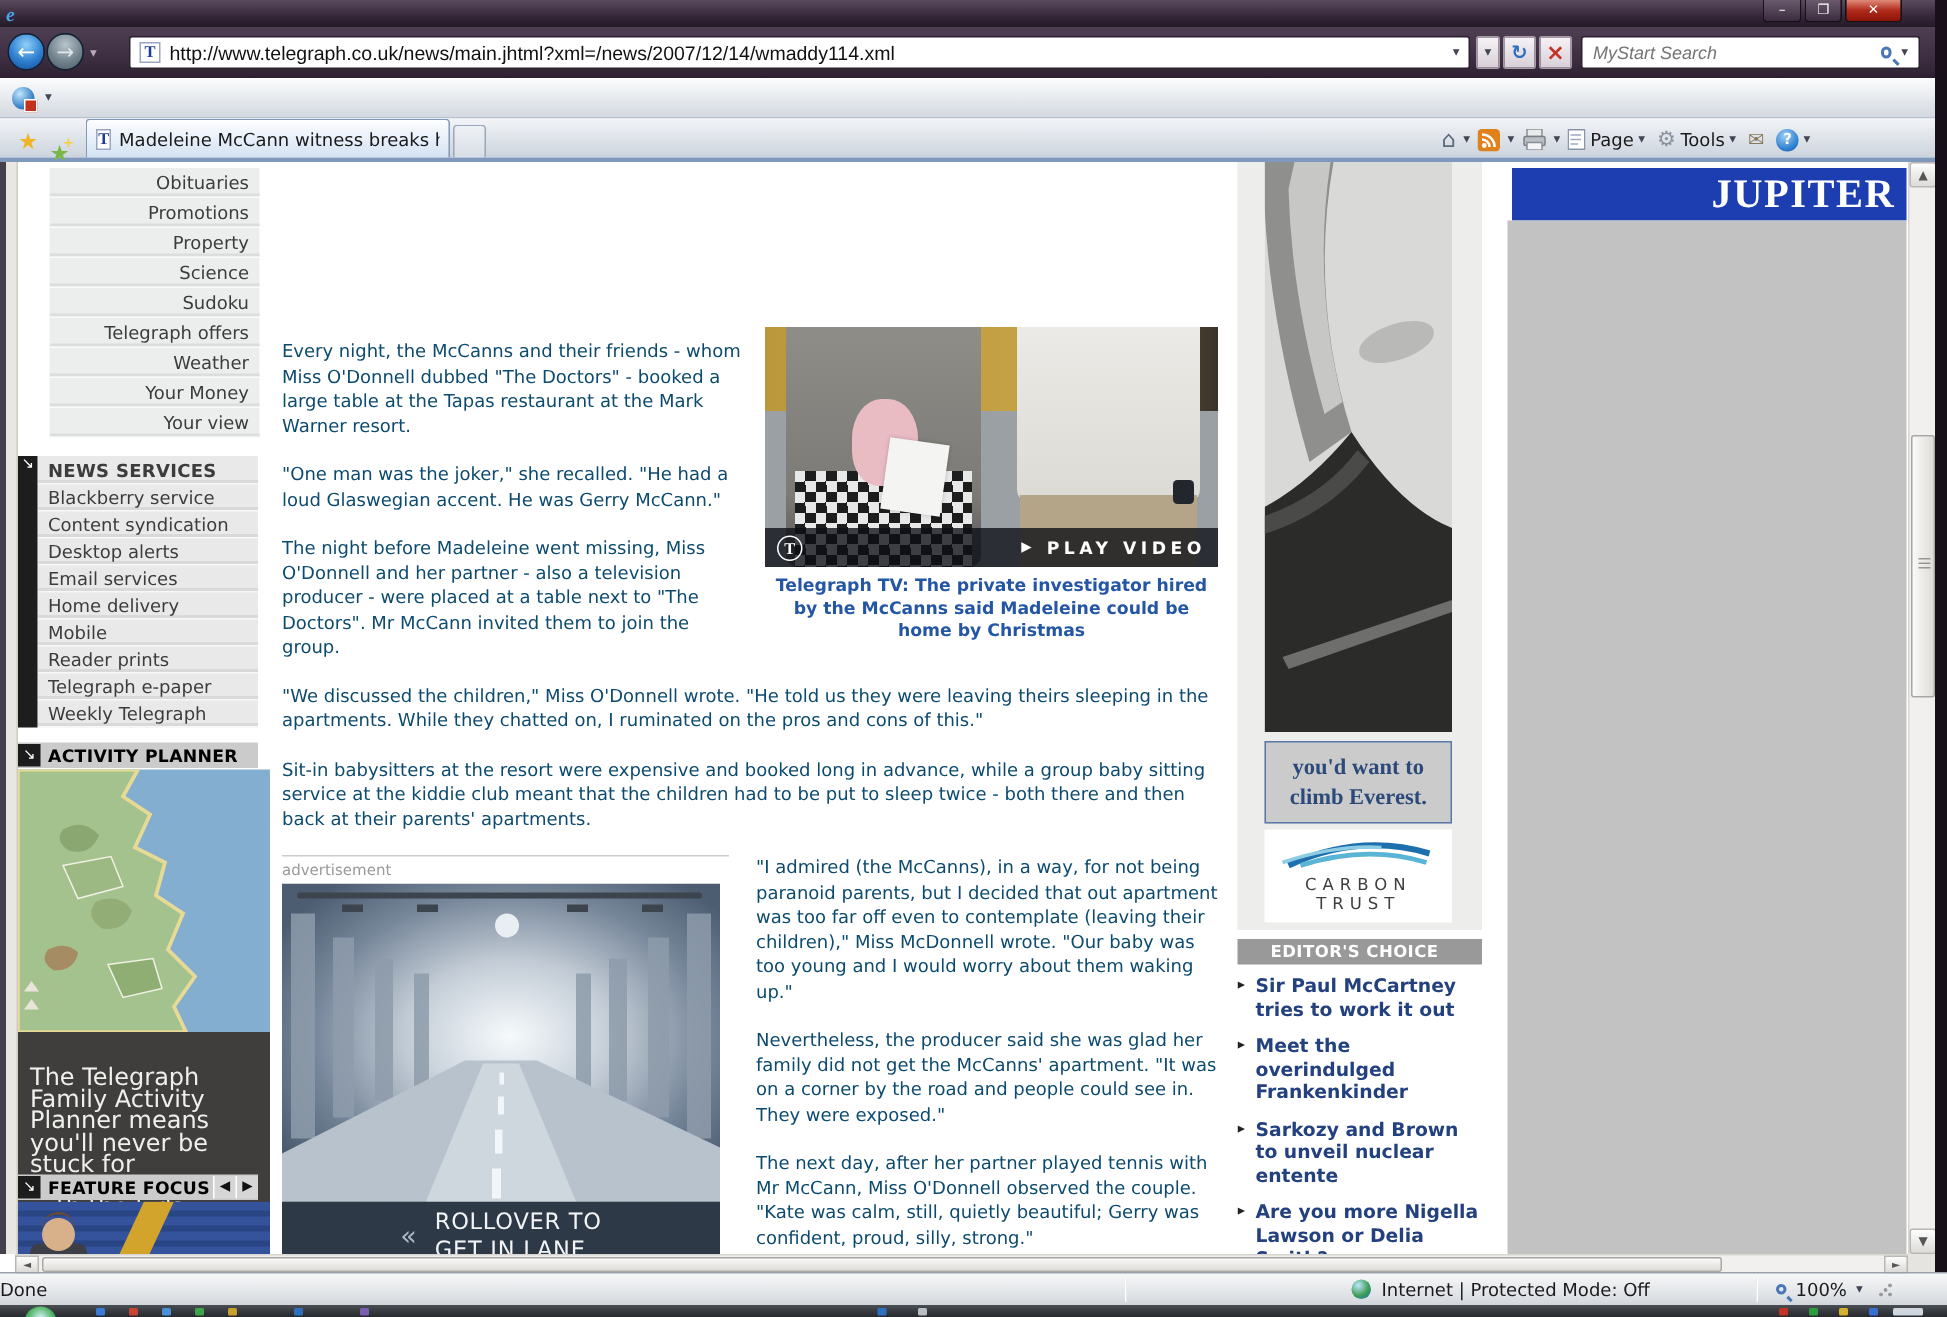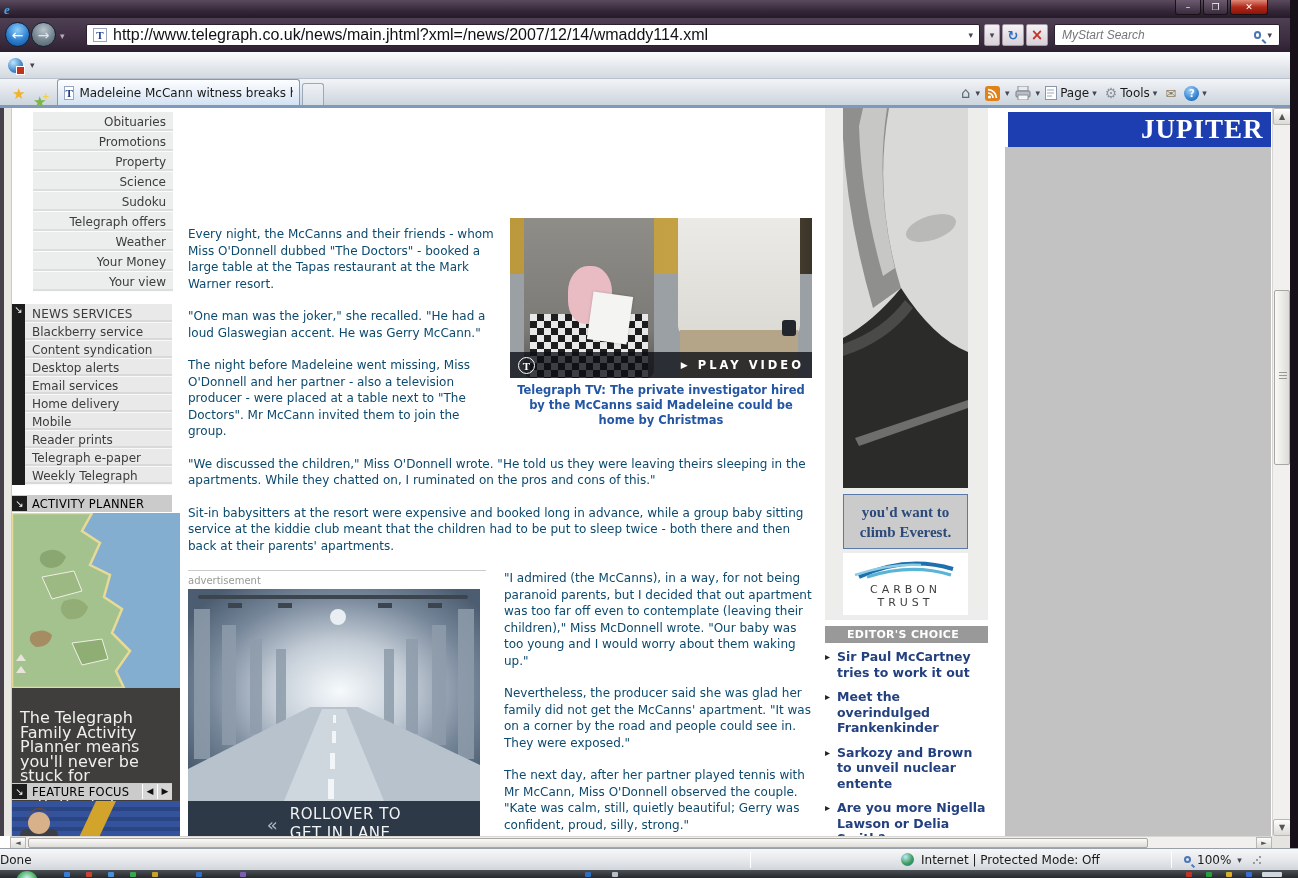--- a/index.html
+++ b/index.html
@@ -23,21 +23,21 @@
   .back { background:radial-gradient(circle at 50% 30%, #8fd0f8, #2f7fd0 55%, #0e4f96); }
   .fwd  { background:radial-gradient(circle at 50% 30%, #b8c4cc, #74848f 55%, #4d5c66); color:#dfe6ea; }
   .field { background:#fff; border:1px solid #2c2030; border-radius:2px; height:22px;
     display:flex; align-items:center; font-size:12px; color:#111; }
   .caret { color:#445; font-size:9px; }
   .tool-pill { background:linear-gradient(#f5f2f5,#d8d0d8); border:1px solid #a79aa7; border-radius:2px;
     height:22px; display:flex; align-items:center; justify-content:center; }
   .favicon-t { width:14px; height:14px; background:#fff; border:1px solid #9aa6c0;
     color:#1e3f8f; font:bold 11px "Liberation Serif",serif; text-align:center; line-height:13px; }
   #search-input { border:none; outline:none; width:190px; font-size:12px; font-style:italic; color:#888; background:transparent; }
-  #url-input { border:none; outline:none; flex:1; font-size:16px; color:#111; background:transparent; }
+  #url-input { border:none; outline:none; flex:1; font-size:13px; color:#111; background:transparent; }
   .mag { width:8px; height:8px; border:2px solid #4a76b8; border-radius:50%; position:relative; display:inline-block; }
   .mag::after { content:""; position:absolute; width:2px; height:5px; background:#4a76b8; left:7px; top:6px; transform:rotate(-45deg); }
 
   .toolbar2 { left:0; top:52px; width:1298px; height:27px;
     background:linear-gradient(#fbfcfd,#e3e7ec 60%,#d3d9e0); border-bottom:1px solid #b9c2cc;
     display:flex; align-items:center; padding-left:8px; }
   .addon-globe { width:15px; height:15px; border-radius:50%;
     background:radial-gradient(circle at 35% 30%, #bfe6ff, #3f86c8 60%, #1c5a94); position:relative; }
   .addon-globe::after { content:""; position:absolute; right:-2px; bottom:-2px; width:7px; height:7px; background:#c2321e; border:1px solid #fff; }
 
@@ -55,21 +55,21 @@
 
   
   .content { left:0; top:108px; width:1298px; height:728px; background:#fff; overflow:hidden; }
   .left-edge { left:0; top:0; width:4px; height:728px; background:#46404a; }
   .left-margin { left:4px; top:0; width:8px; height:728px; background:#e9e7e1; border-right:1px solid #cfccc4; }
 
   
   .side-link { height:20px; background:#eceded; border-bottom:1px solid #fbfbfb; box-shadow:inset 0 -2px 0 #dcdddd;
     font-size:12px; color:#3c3c3c; text-align:right; padding:3px 7px 0 0; }
   .blk-bar { position:absolute; left:0; top:0; bottom:0; width:13px; background:#1d1d1d; color:#fff; font-size:10px; text-align:center; }
-  .blk-head { font-size:11.5px; font-weight:normal; color:#000; letter-spacing:.2px; }
+  .blk-head { font-size:11.5px; font-weight:bold; color:#000; letter-spacing:.2px; }
   .svc-item { height:18px; background:#e9e9e9; border-bottom:1px solid #f8f8f8; box-shadow:inset 0 -2px 0 #d9d9d9;
     font-size:12px; color:#3c3c3c; padding:2px 0 0 7px; }
   .sec-head { background:#cbcbcb; display:flex; align-items:center; height:17px; }
   .sec-arrow { width:15px; height:15px; background:#1d1d1d; color:#fff; font-size:10px; text-align:center; line-height:15px; margin-right:5px; }
   .navbtn { width:15px; height:15px; background:#d6d6d6; border-left:1px solid #fff; color:#111; font-size:9px; text-align:center; line-height:15px; }
   .planner-caption { background:#3f3e3c; color:#efefec; font-size:16px; line-height:14.5px; padding:23px 8px; }
 
   
   .main-col { left:188px; top:110px; width:624px; }
   .main-col p { font-size:12px; line-height:16.5px; color:#0c4a6e; margin-bottom:16px; }

